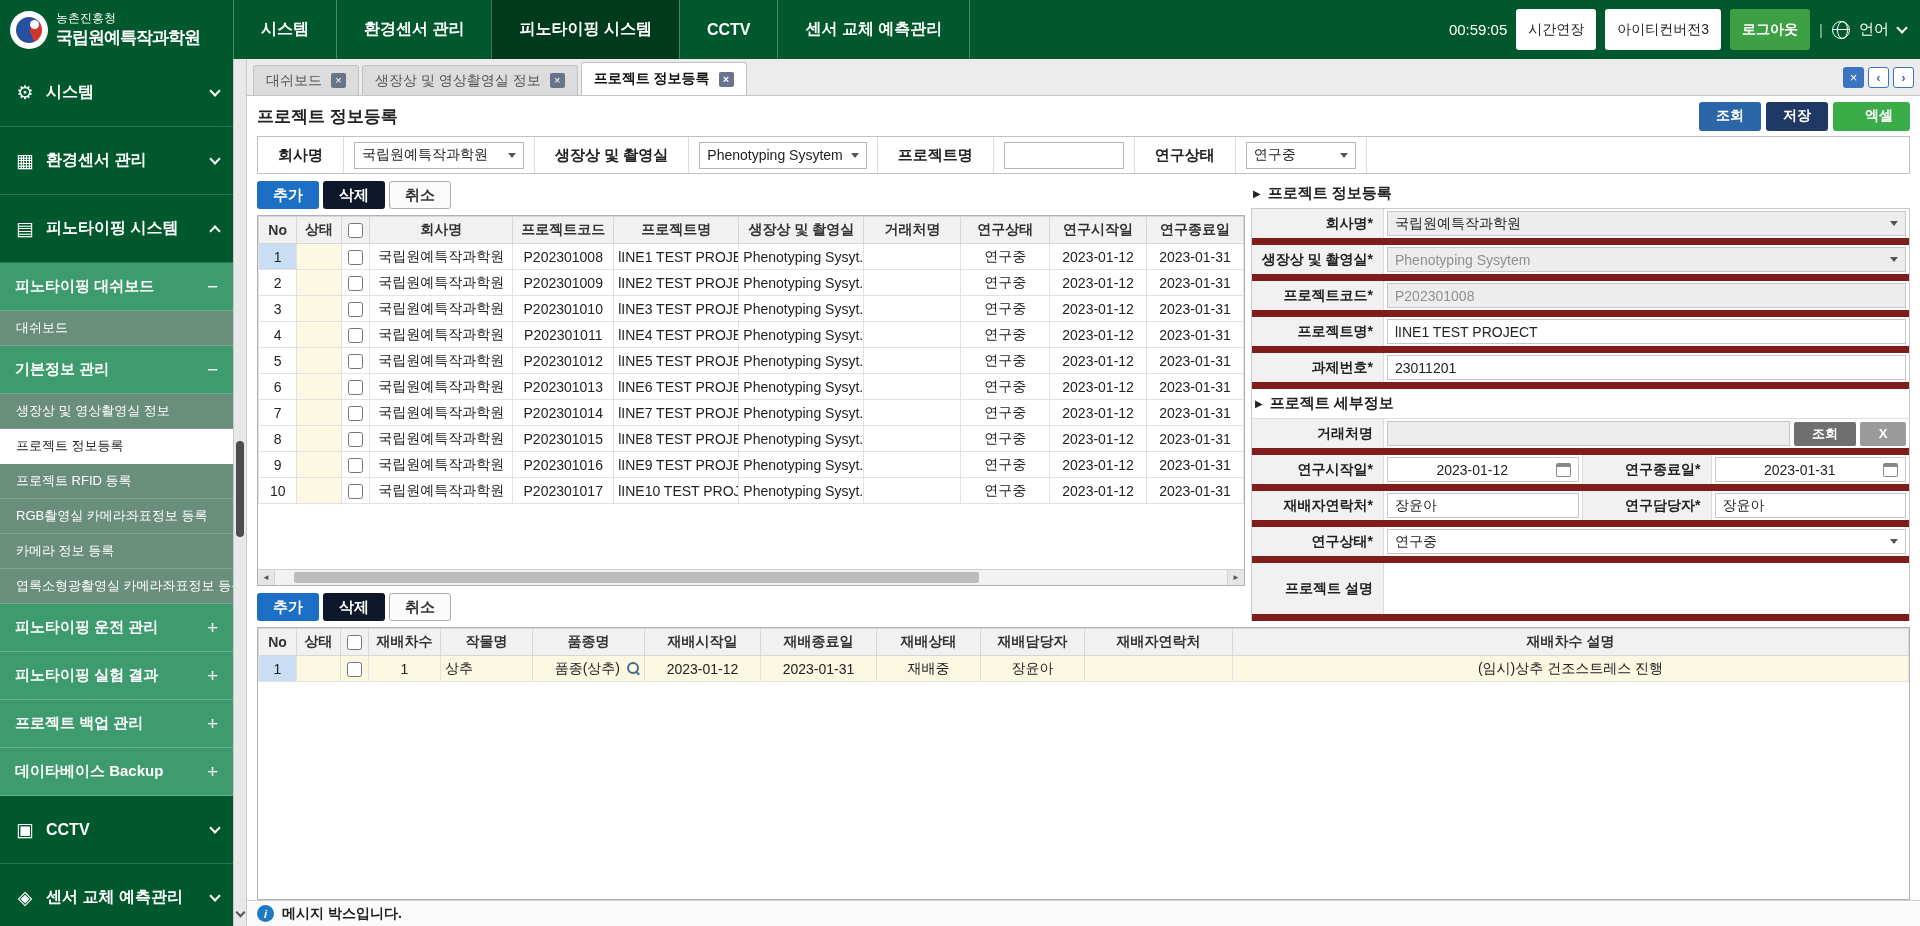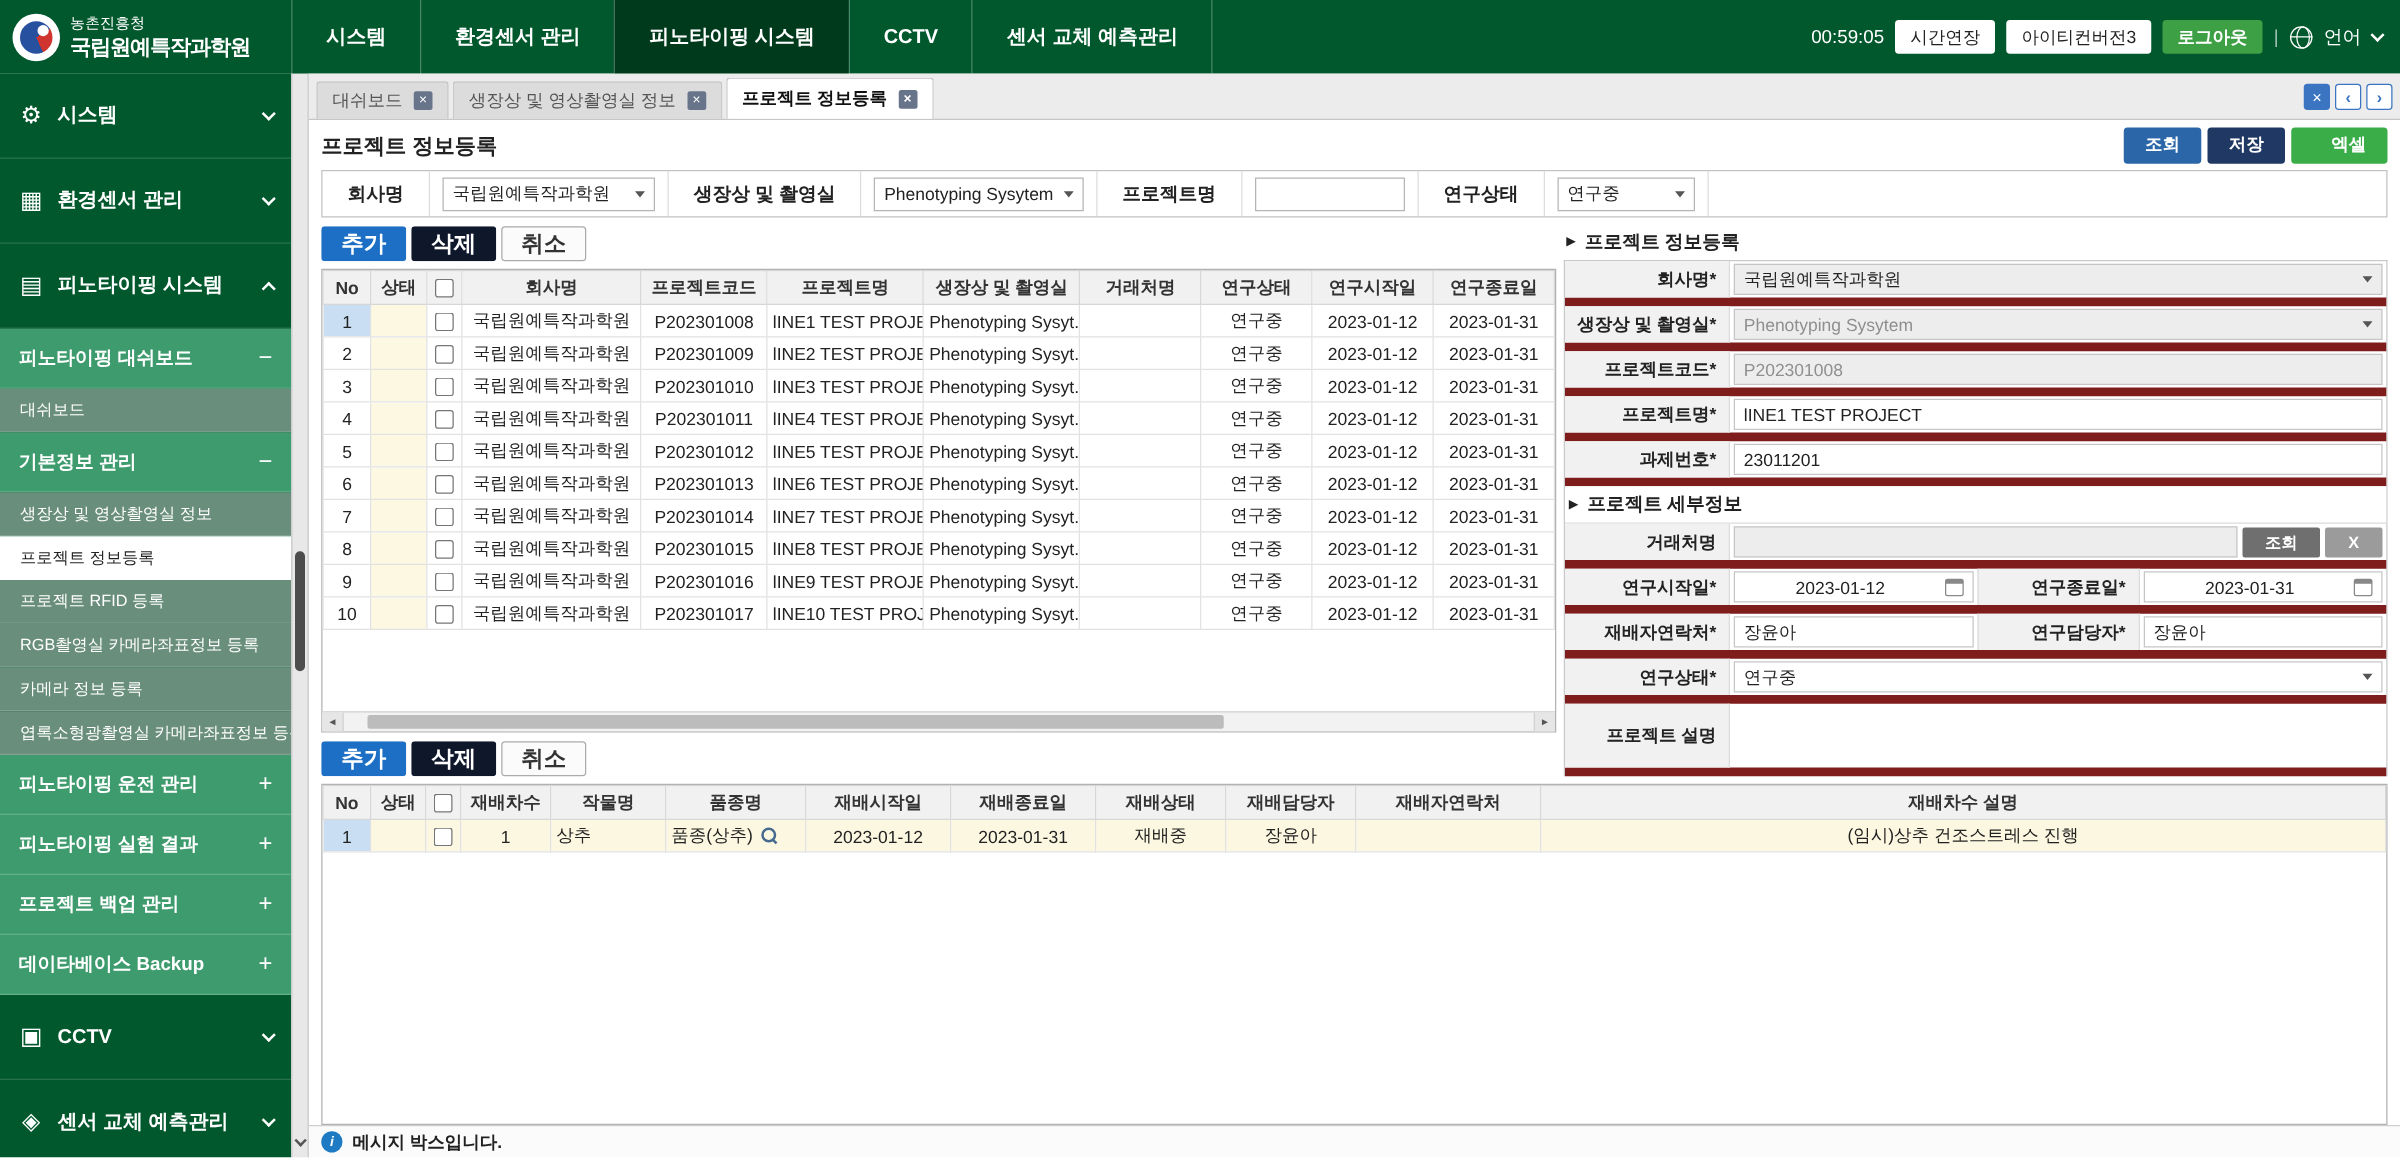--- a/index.html
+++ b/index.html
@@ -14,21 +14,21 @@
 .logo i{display:block;width:26px;height:26px;border-radius:50%;background:conic-gradient(from 220deg,#27509f 0 55%,#cf342e 55% 82%,#27509f 82%);position:relative;}
 .logo i::after{content:'';position:absolute;top:3px;right:3px;width:9px;height:9px;border-radius:50%;background:#fff;}
 .brand-agency{font-size:12px;line-height:1.25;}
 .brand-org{font-size:17px;font-weight:bold;letter-spacing:-1px;}
 .topmenu{display:flex;align-items:stretch;}
 .tmenu-item{display:flex;align-items:center;padding:0 27px;font-size:16px;font-weight:bold;border-left:1px solid rgba(255,255,255,.28);cursor:pointer;white-space:nowrap;}
 .tmenu-item:last-child{border-right:1px solid rgba(255,255,255,.28);}
 .tmenu-item.active{background:#003a1d;}
 .top-right{margin-left:auto;display:flex;align-items:center;gap:9px;padding-right:14px;}
 .timer{font-size:15px;}
-.tb-btn{height:27px;padding:0 12px;border:none;border-radius:3px;background:#fff;color:#222;font-size:14px;font-family:inherit;cursor:pointer;white-space:nowrap;}
+.tb-btn{height:41px;padding:0 12px;border:none;border-radius:3px;background:#fff;color:#222;font-size:14px;font-family:inherit;cursor:pointer;white-space:nowrap;}
 .tb-btn.logout{background:#3da044;color:#fff;font-weight:bold;}
 .top-sep{color:rgba(255,255,255,.65);}
 .globe{width:18px;height:18px;border:1.5px solid #fff;border-radius:50%;position:relative;flex:none;cursor:pointer;}
 .globe::before{content:'';position:absolute;left:-1px;right:-1px;top:50%;margin-top:-1px;border-top:1px solid #fff;}
 .globe::after{content:'';position:absolute;top:-1px;bottom:-1px;left:50%;width:9px;margin-left:-4.5px;border:1px solid #fff;border-radius:50%;}
 .chev{display:inline-block;width:8px;height:8px;border-right:2px solid currentColor;border-bottom:2px solid currentColor;flex:none;}
 .chev.down{transform:rotate(45deg);margin-top:-4px;}
 .chev.up{transform:rotate(-135deg);margin-top:4px;}
 
 .body{flex:1;display:flex;min-height:0;}
@@ -65,21 +65,21 @@
 .filter-bar{margin:0 10px;height:38px;flex:none;border:1px solid #c2c2c2;display:flex;align-items:stretch;background:#fff;}
 .f-label{display:flex;align-items:center;padding:0 20px;font-weight:bold;font-size:15px;border-right:1px solid #ddd;white-space:nowrap;}
 .f-field{display:flex;align-items:center;padding:0 10px;border-right:1px solid #ddd;}
 .select-box{height:27px;border:1px solid #b5b5b5;background:#fff;display:flex;align-items:center;justify-content:space-between;gap:8px;padding:0 7px;font-size:14px;cursor:pointer;white-space:nowrap;}
 .dd-arrow{width:0;height:0;border-left:4px solid transparent;border-right:4px solid transparent;border-top:5px solid #555;flex:none;}
 .f-input{width:120px;height:27px;border:1px solid #b5b5b5;padding:0 6px;font-size:14px;font-family:inherit;}
 
 .middle{flex:none;display:flex;gap:6px;padding:4px 10px 0;height:412px;}
 .grid-section{width:988px;flex:none;display:flex;flex-direction:column;min-height:0;}
 .toolbar{display:flex;gap:4px;margin:3px 0 6px;flex:none;}
-.t-btn{height:28px;padding:0 15px;border-radius:3px;border:1px solid transparent;font-size:18px;font-weight:bold;font-family:inherit;cursor:pointer;}
+.t-btn{height:28px;padding:0 15px;border-radius:3px;border:1px solid transparent;font-size:15px;font-weight:bold;font-family:inherit;cursor:pointer;}
 .t-add{background:#1c6fc4;color:#fff;}
 .t-del{background:#0f172a;color:#fff;}
 .t-cancel{background:#fbfbfb;border-color:#ababab;color:#333;}
 .grid-box{flex:1;border:1px solid #b2b2b2;display:flex;flex-direction:column;min-height:0;background:#fff;}
 table.grid{width:100%;border-collapse:collapse;table-layout:fixed;}
 .grid th{height:27px;background:#f1f1f1;border:1px solid #d7d7d7;font-size:14px;font-weight:bold;color:#333;white-space:nowrap;overflow:hidden;padding:0 2px;cursor:pointer;}
 .grid td{height:26px;border:1px solid #e2e2e2;font-size:14px;text-align:center;white-space:nowrap;overflow:hidden;padding:0 4px;}
 .grid td.status-cell{background:#fdf8e1;}
 .grid tr.selected td.no-cell{background:#c9def2;}
 .grid tr.editing td{background:#fbf7e0;}
@@ -110,21 +110,21 @@
 .cal{width:15px;height:14px;border:1px solid #888;border-top:4px solid #888;border-radius:2px;background:#fff;flex:none;cursor:pointer;}
 .fsection{display:flex;align-items:center;gap:7px;min-height:30px;border-bottom:1px solid #dcdcdc;font-weight:bold;font-size:15px;padding-left:3px;background:#fff;}
 .mini-btn{height:24px;border:none;border-radius:2px;color:#fff;font-size:13px;font-weight:bold;font-family:inherit;cursor:pointer;flex:none;}
 .mini-search{width:62px;background:#6f6f6f;}
 .mini-x{width:46px;background:#9b9b9b;}
 .frow.desc{min-height:58px;}
 .ctl.area{height:50px;align-items:flex-start;padding-top:5px;}
 
 .bottom{flex:1;min-height:0;display:flex;flex-direction:column;padding:4px 10px 0;}
 .grid-box2{flex:1;border:1px solid #b2b2b2;display:flex;flex-direction:column;min-height:0;background:#fff;}
-.vcell{display:flex;align-items:center;justify-content:flex-start;gap:7px;}
+.vcell{display:flex;align-items:center;justify-content:flex-end;gap:7px;margin-left:40px;}
 .mag{width:13px;height:13px;position:relative;flex:none;cursor:pointer;}
 .mag::before{content:'';position:absolute;top:0;left:0;width:8px;height:8px;border:2px solid #46698f;border-radius:50%;}
 .mag::after{content:'';position:absolute;bottom:1px;right:0;width:5px;height:2px;background:#46698f;transform:rotate(45deg);}
 
 .statusbar{height:26px;flex:none;border-top:1px solid #cfcfcf;background:#fbfbfb;display:flex;align-items:center;gap:8px;padding:0 10px;font-size:14px;font-weight:bold;}
 .info-icon{width:17px;height:17px;border-radius:50%;background:#1e7ac2;color:#fff;font-size:11px;font-style:italic;font-weight:bold;display:flex;align-items:center;justify-content:center;flex:none;}
 </style>
 </head>
 <body>
 

